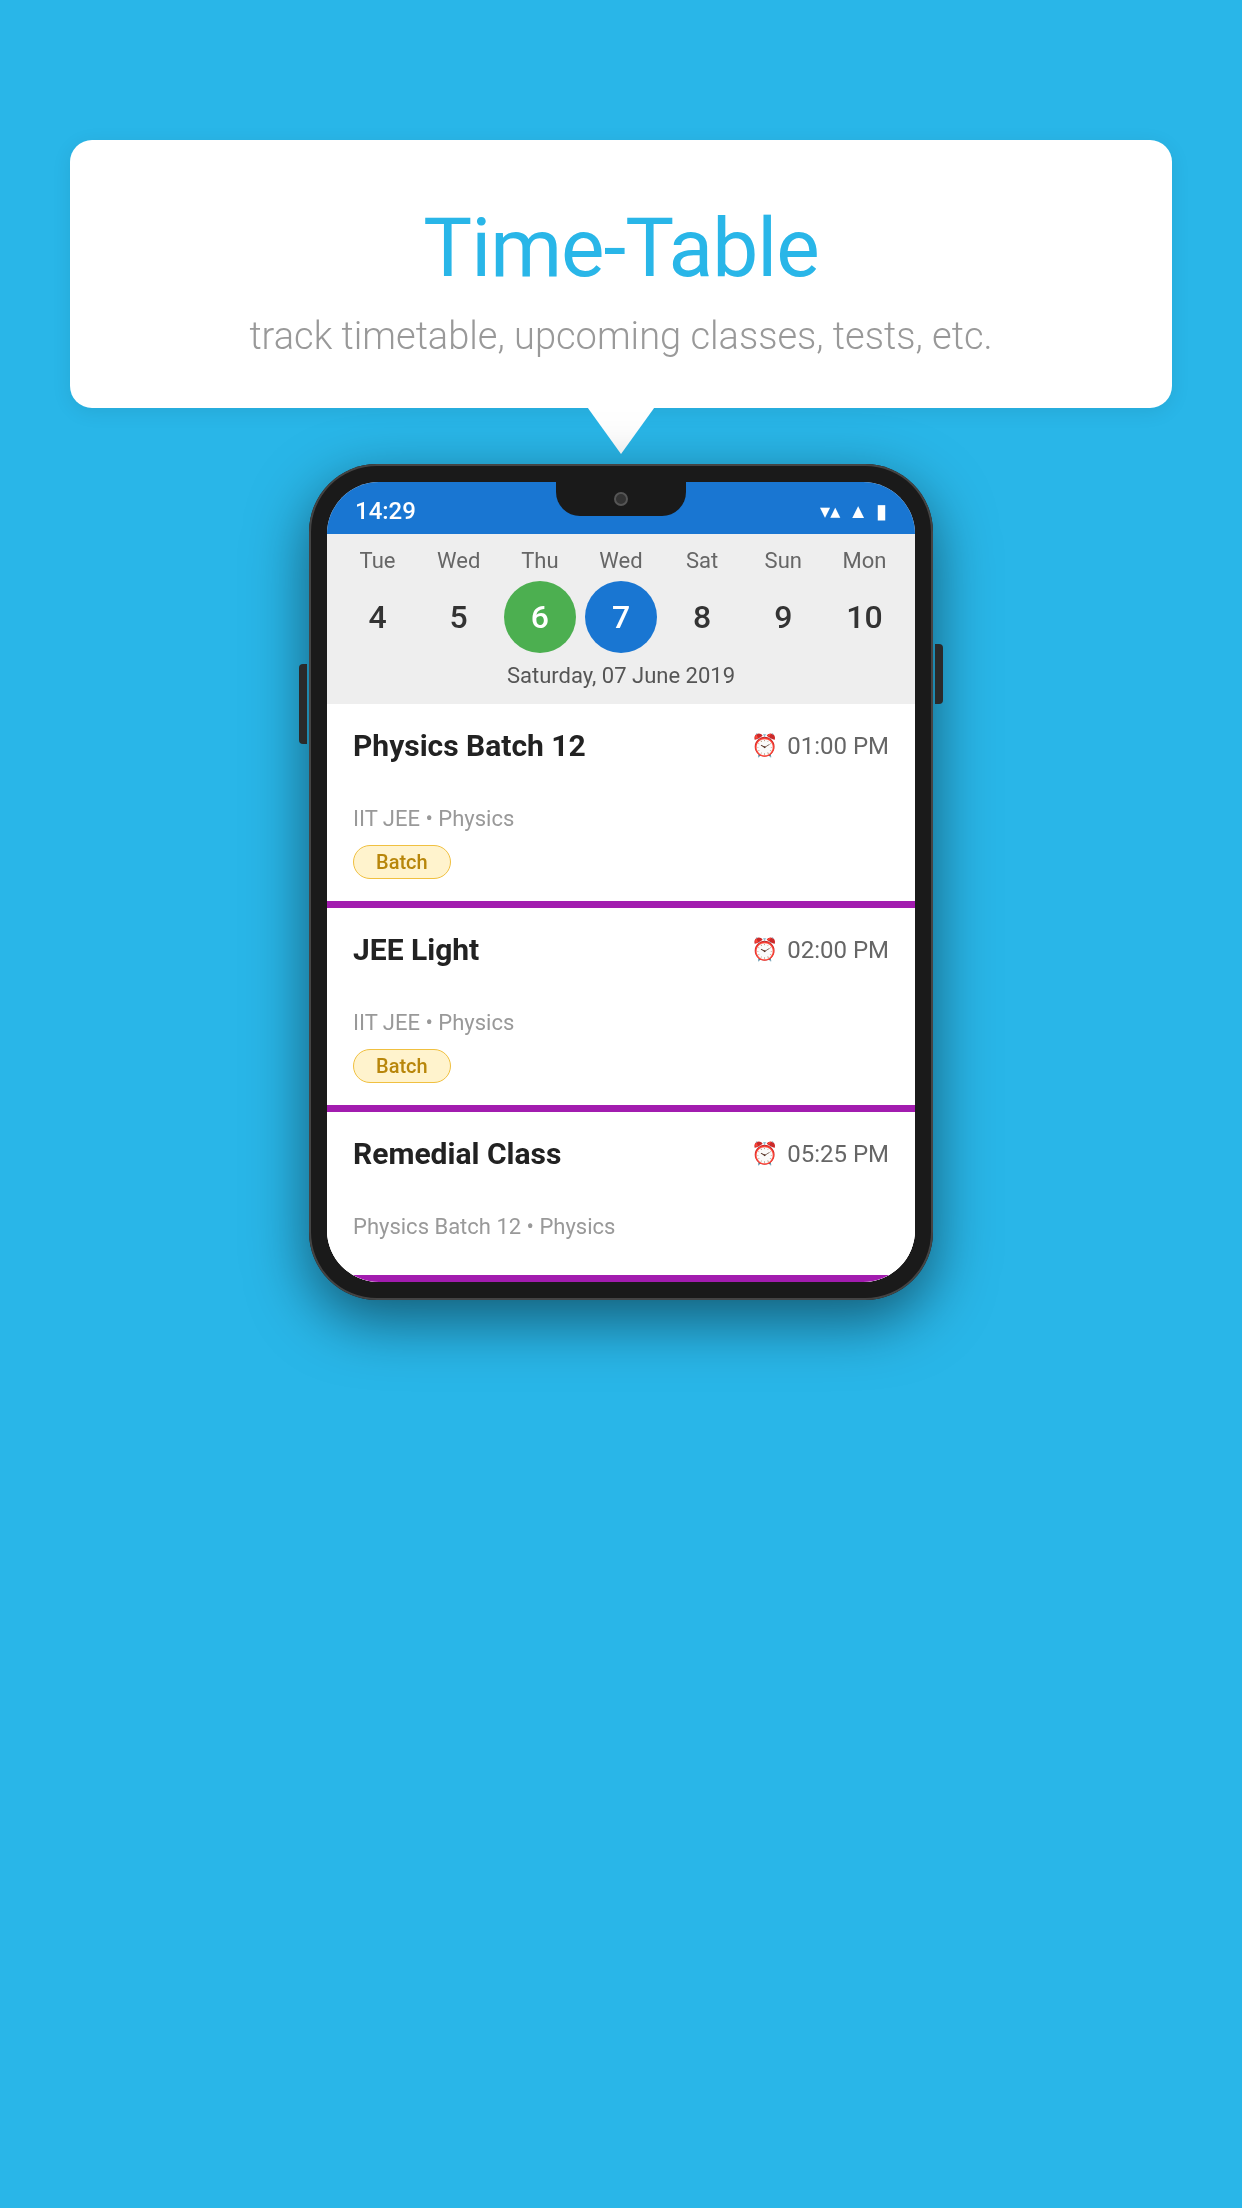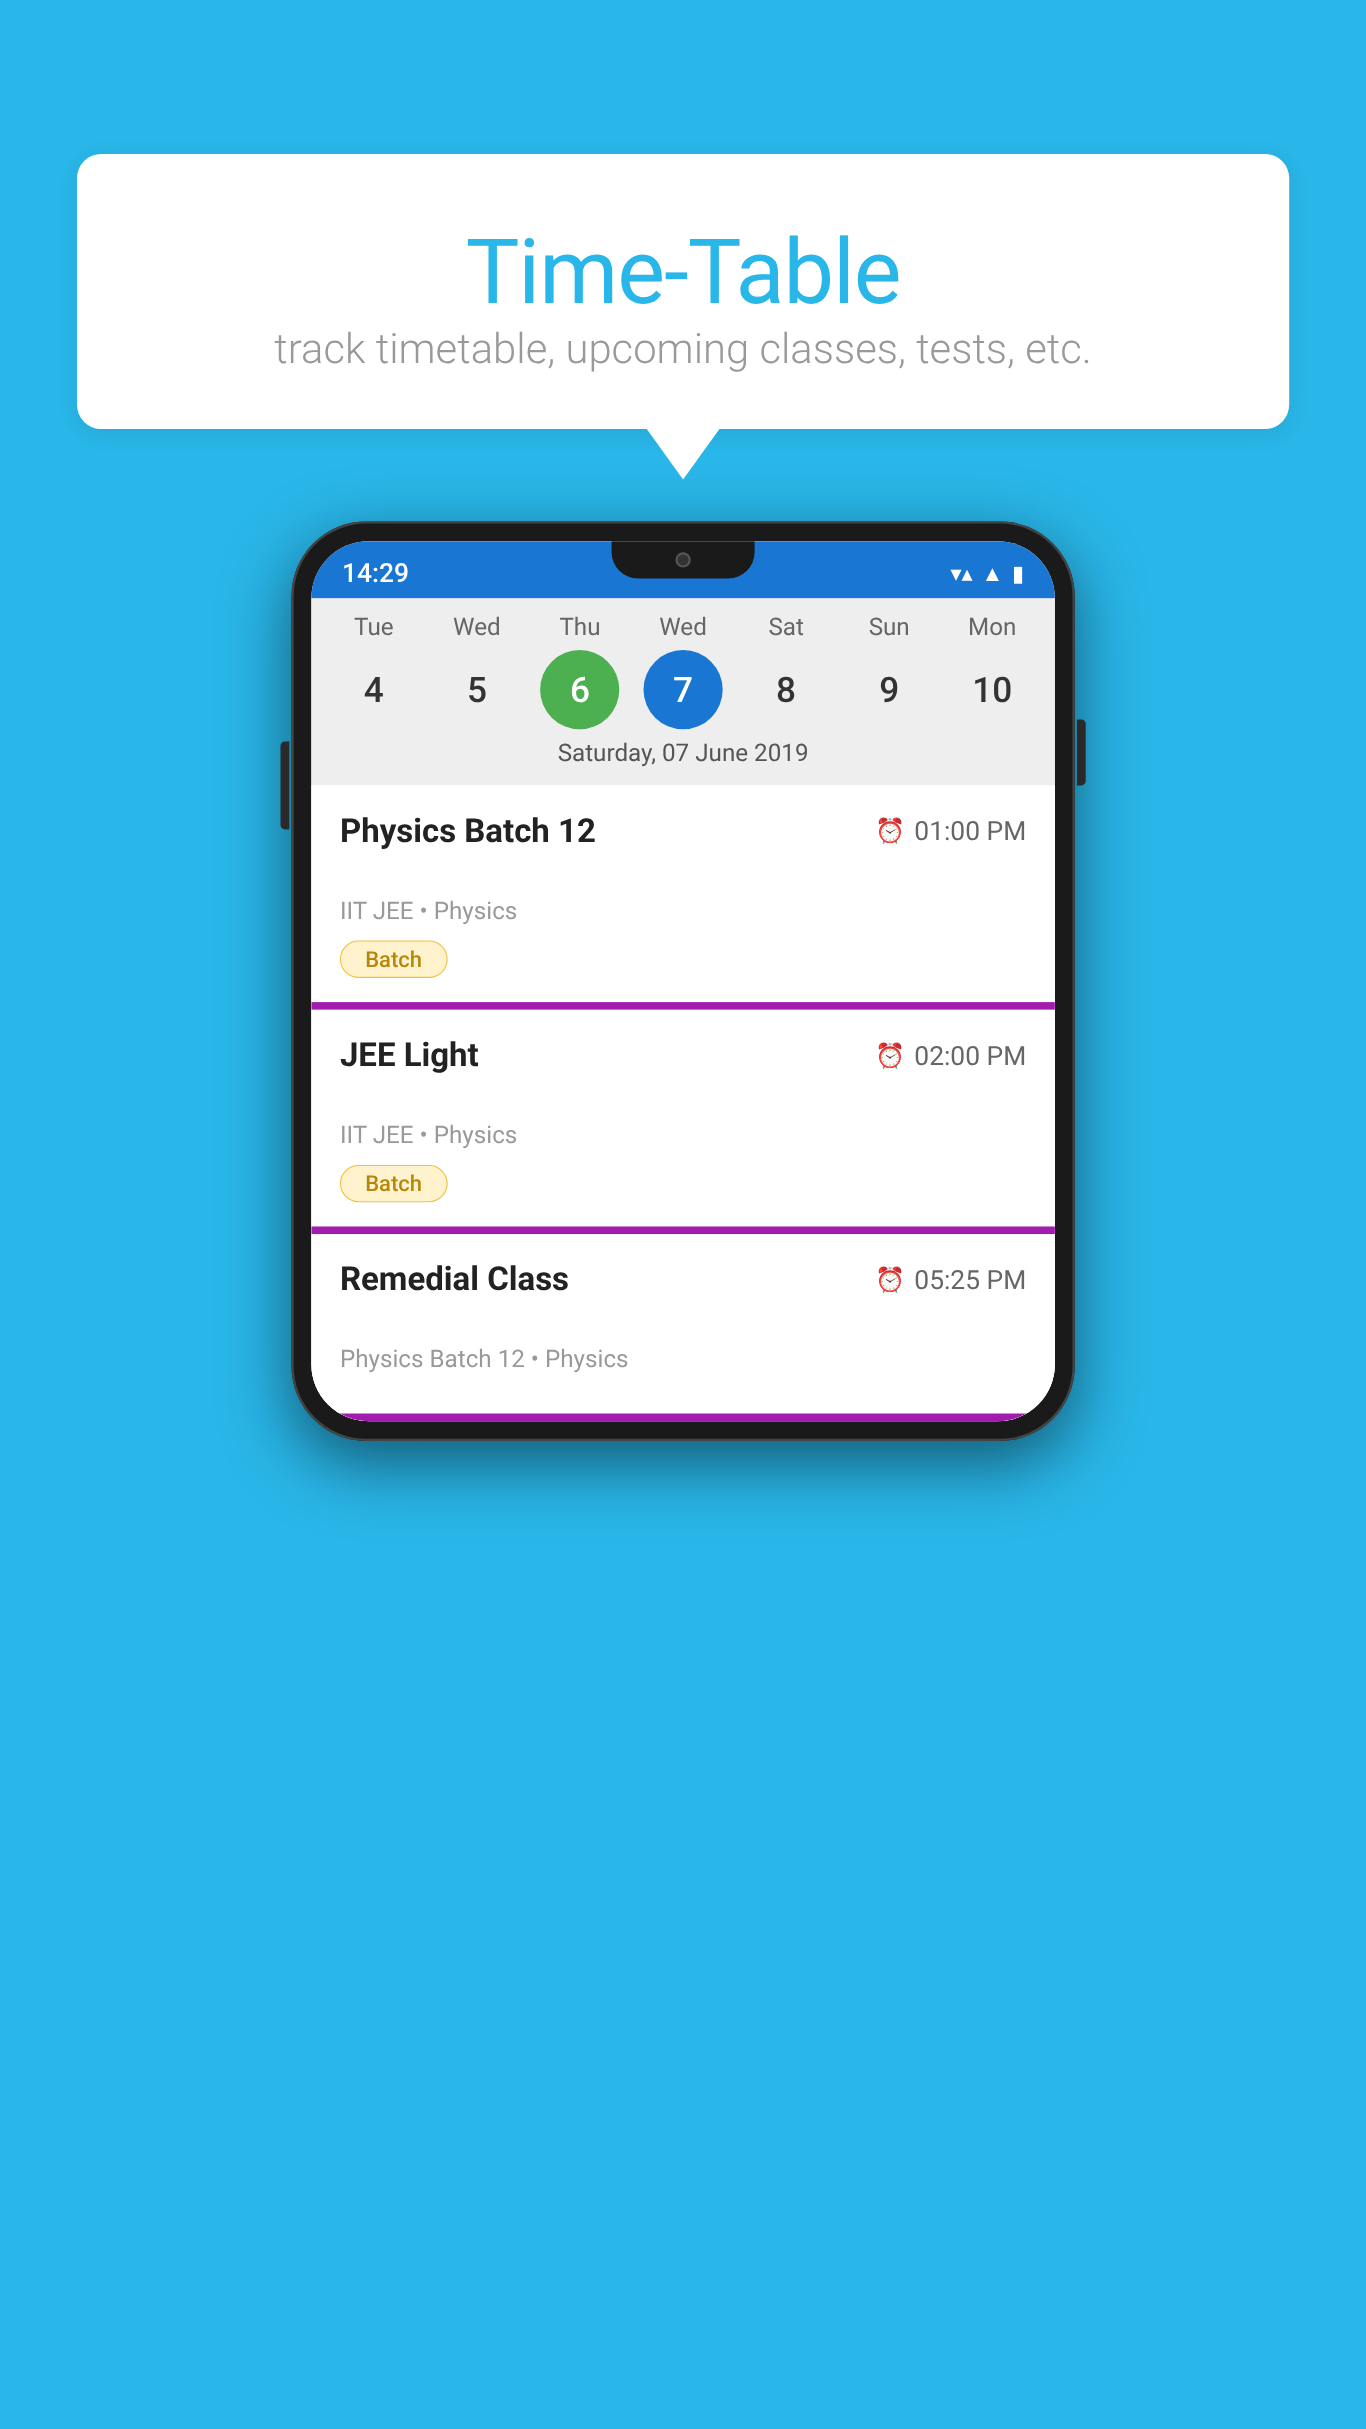--- a/index.html
+++ b/index.html
@@ -41,36 +41,37 @@
       height: 0;
       border-left: 36px solid transparent;
       border-right: 36px solid transparent;
       border-top: 50px solid white;
     }
 
     .speech-bubble h1 {
       color: #29B6E8;
       font-size: 82px;
       font-weight: 400;
+      margin-bottom: 18px;
       letter-spacing: -1px;
     }
 
     .speech-bubble p {
       color: #999;
       font-size: 38px;
       font-weight: 300;
     }
 
     
     .phone-wrapper {
       position: absolute;
-      top: 474px;
+      top: 464px;
       left: 50%;
       transform: translateX(-50%);
-      width: 712px;
+      width: 624px;
     }
 
     .phone-outer {
       background: #1a1a1a;
       border-radius: 68px;
       padding: 18px;
       box-shadow: 0 20px 60px rgba(0,0,0,0.5), inset 0 0 0 2px #444;
       position: relative;
     }
 

